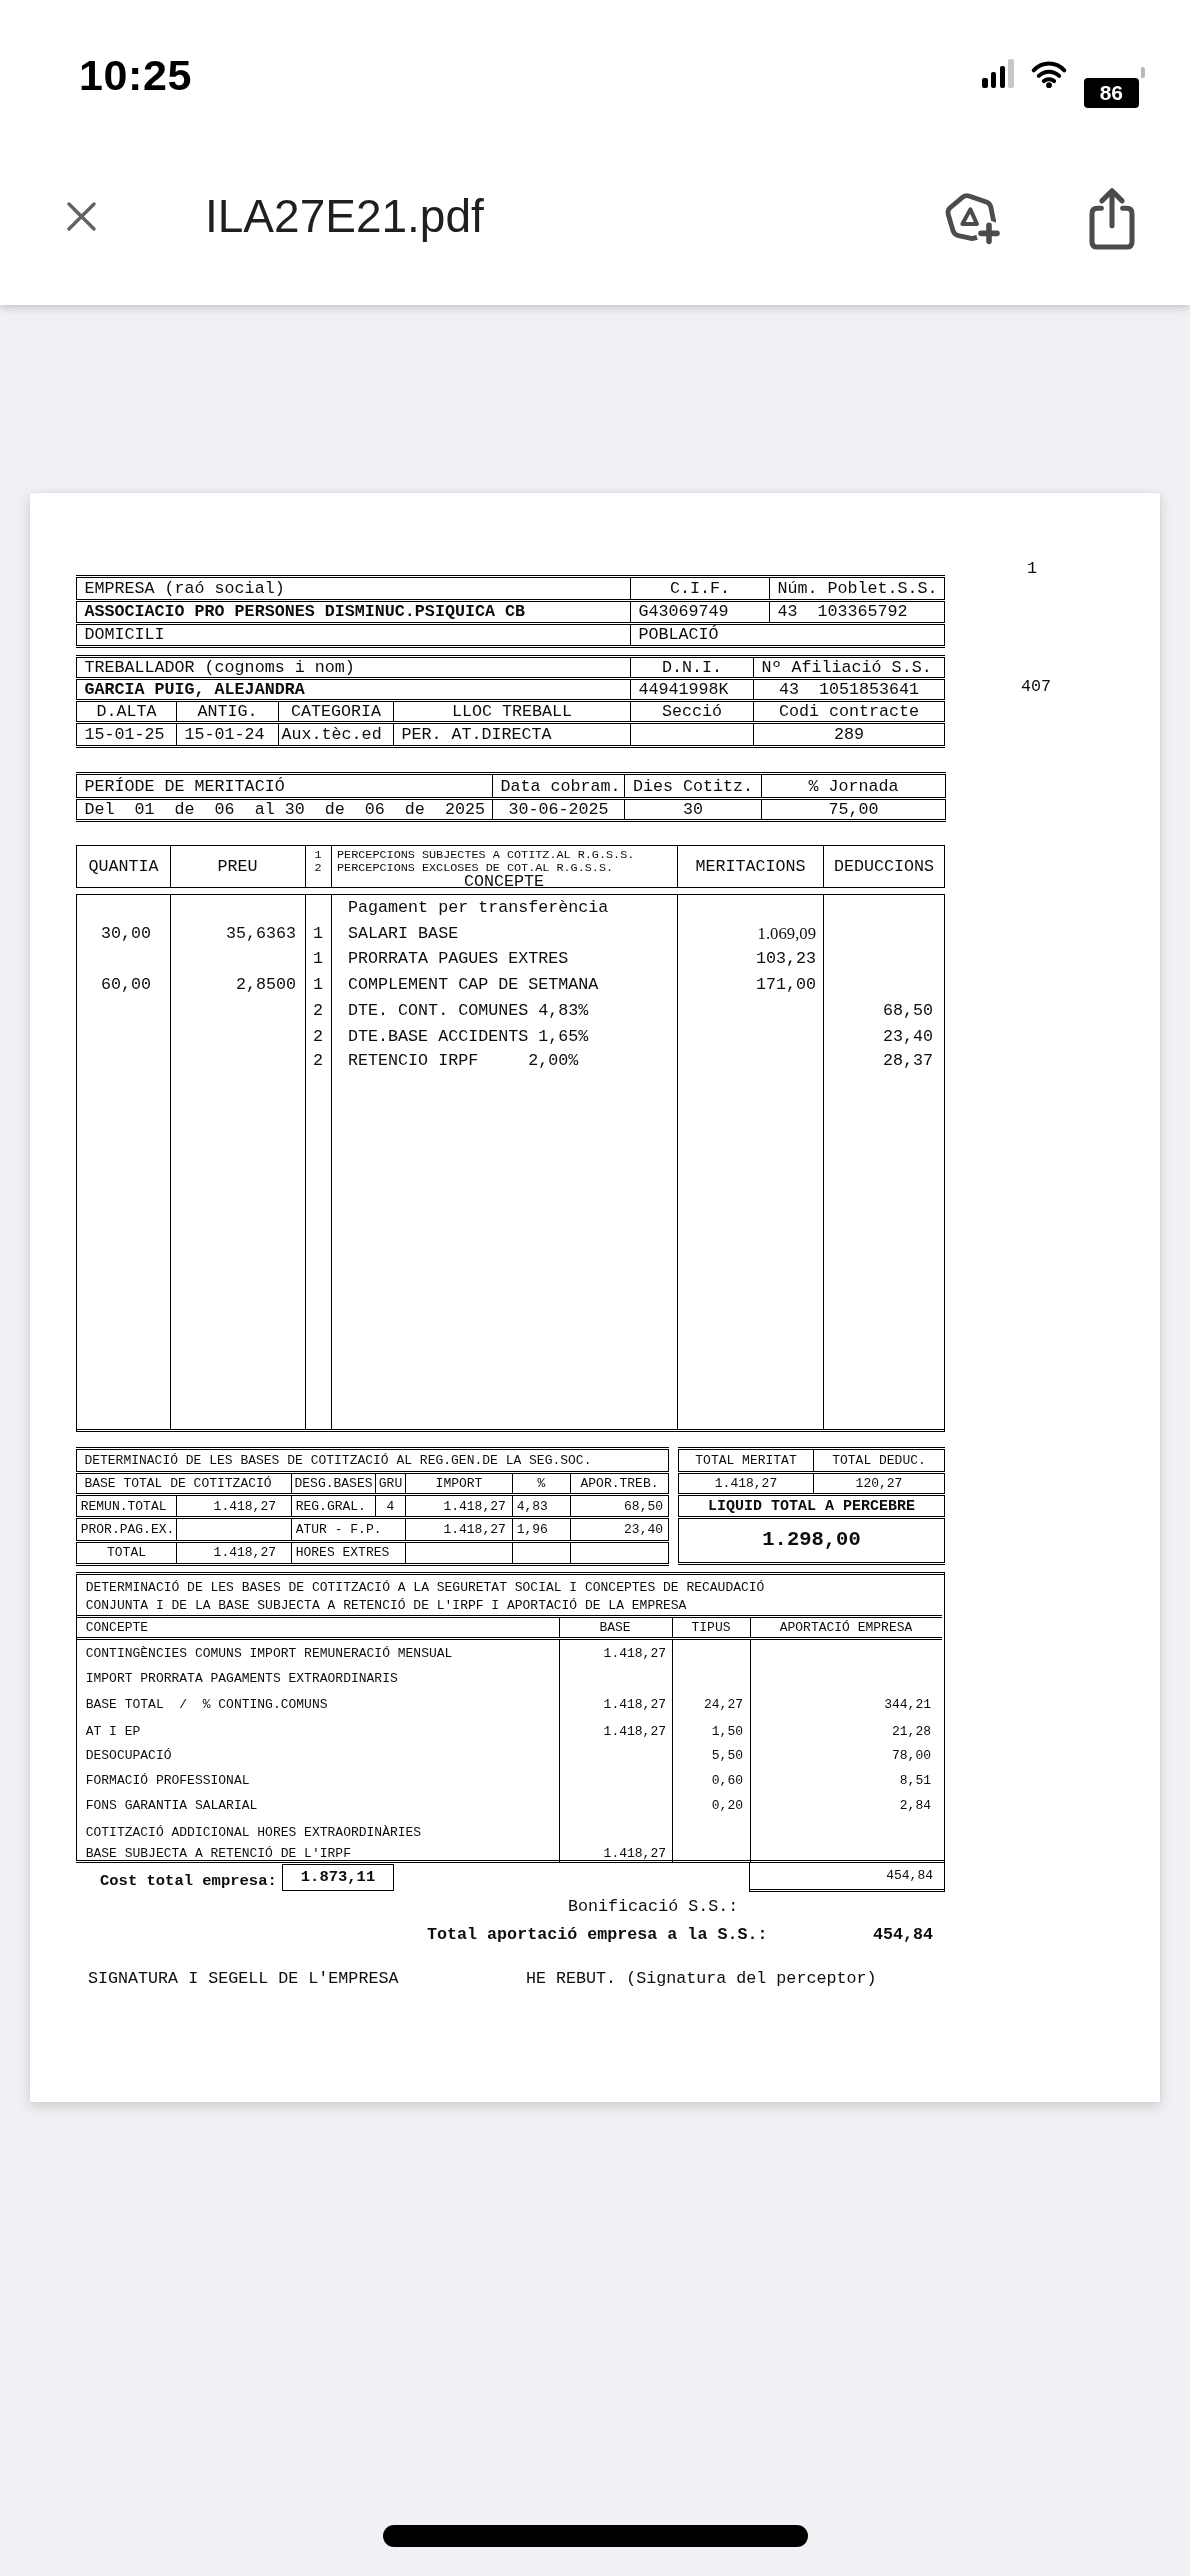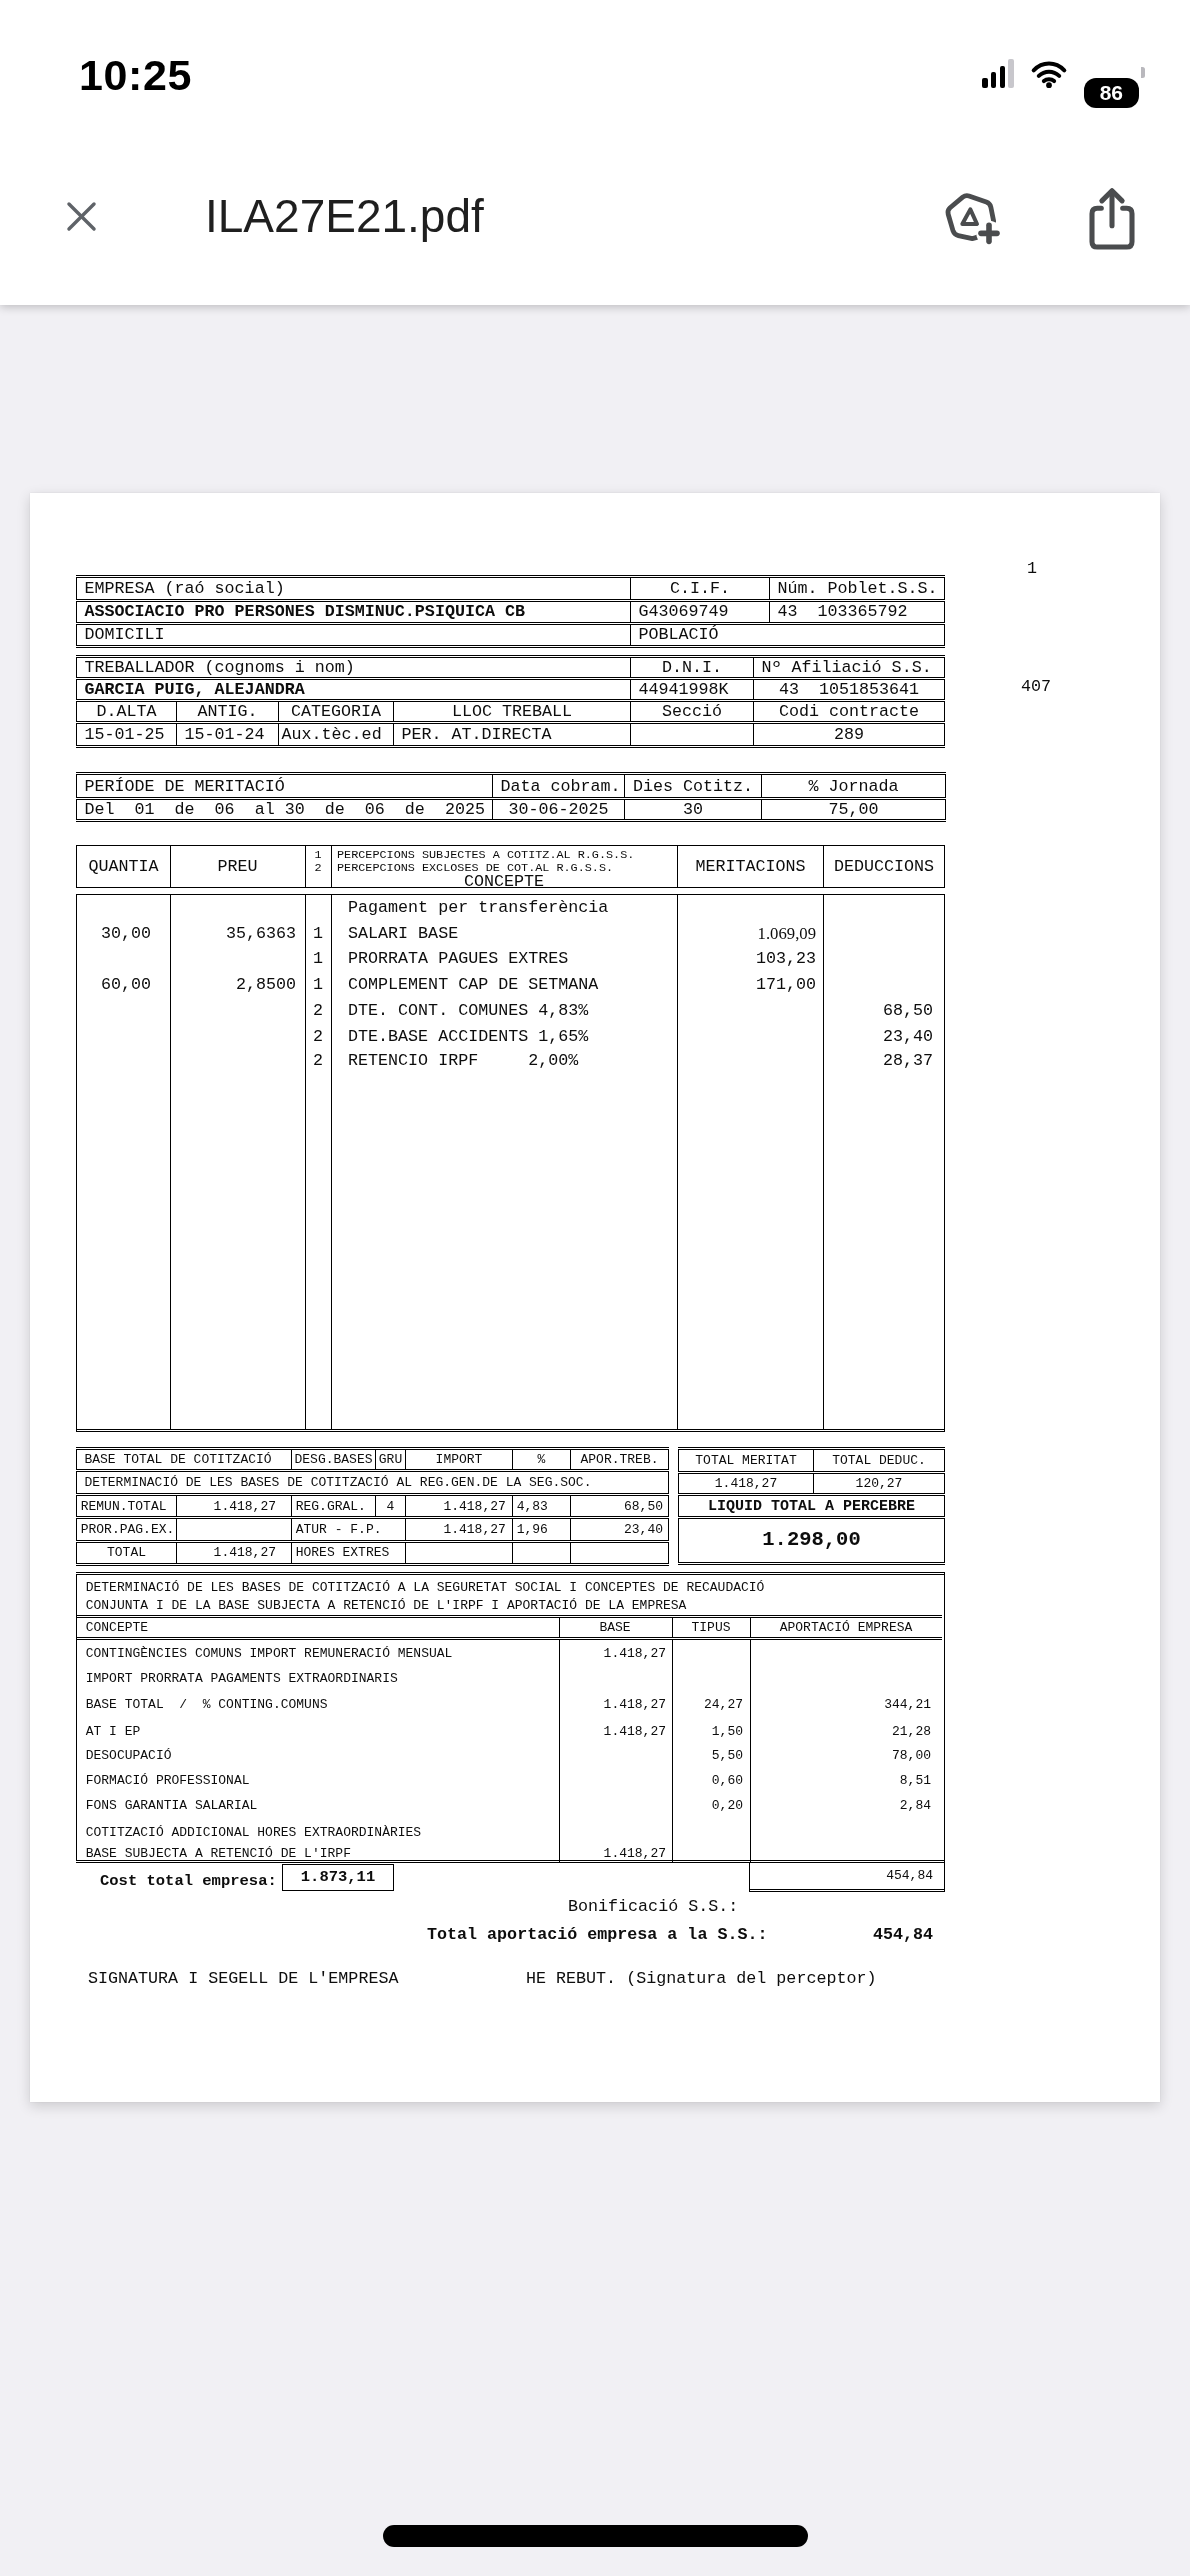--- a/index.html
+++ b/index.html
@@ -9,21 +9,21 @@
   }
   
   .app-chrome{position:absolute;left:0;top:0;width:1190px;height:305px;background:#ffffff;
     box-shadow:0 2.5px 8.7px rgba(0,0,0,0.22);}
   .status-time{position:absolute;left:79px;top:51px;width:149px;height:42px;
     font-size:43px;font-weight:700;color:#000;letter-spacing:0.6px;}
   .status-icons{position:absolute;right:45px;top:55px;height:35px;display:flex;align-items:center;gap:16px;}
   .sig{display:flex;align-items:flex-end;gap:3.1px;height:30px;}
   .sig i{display:block;width:5.6px;border-radius:1.9px;background:#000;}
   .sig i.off{background:#c8c7cc;}
-  .batt{position:relative;width:55px;height:30px;background:#000;border-radius:12px;
+  .batt{position:relative;width:55px;height:30px;background:#000;border-radius:4px;
     color:#fff;font-size:21px;font-weight:700;display:flex;align-items:center;justify-content:center;margin-top:40px;}
   .batt-tip{width:4.3px;height:11px;background:#b9b8bd;border-radius:0 2.5px 2.5px 0;margin-left:1.9px;}
   .toolbar-btn{position:absolute;background:none;border:none;padding:0;cursor:pointer;}
   .pdf-title{position:absolute;left:205px;top:189px;width:558px;height:57px;
     font-size:46px;color:#1f1f1f;white-space:nowrap;}
   
   .pdf-viewport{position:absolute;left:0;top:305px;width:1190px;height:2271px;}
   .pdf-page{position:absolute;left:30px;top:188px;width:1130px;height:1609px;background:#fff;
     box-shadow:0 3.7px 12.4px rgba(0,0,0,0.16),0 0 1.2px rgba(0,0,0,0.10);}
   .doc, .doc td{font-family:"Liberation Mono","DejaVu Sans Mono",monospace;color:#0d0d0d;}
@@ -278,30 +278,30 @@
     <colgroup>
           <col style="width:100px">
           <col style="width:115px">
           <col style="width:84px">
           <col style="width:30px">
           <col style="width:107px">
           <col style="width:58px">
           <col style="width:98px">
         </colgroup>
     <tbody>
-          <tr style="height:22px">
+          <tr style="height:24px">
+      <td colspan="7" class="sm">DETERMINACIÓ DE LES BASES DE COTITZACIÓ AL REG.GEN.DE LA SEG.SOC.</td>
+    </tr>
+    <tr style="height:22px">
       <td colspan="2" class="sm">BASE TOTAL DE COTITZACIÓ</td>
       <td class="sm ca" style="padding:0 1.2px;">DESG.BASES</td>
       <td class="sm ca" style="padding:0 1.2px;">GRU</td>
       <td class="sm ca">IMPORT</td>
       <td class="sm ca">%</td>
       <td class="sm ca" style="padding:0 1.2px;">APOR.TREB.</td>
-    </tr>
-    <tr style="height:24px">
-      <td colspan="7" class="sm">DETERMINACIÓ DE LES BASES DE COTITZACIÓ AL REG.GEN.DE LA SEG.SOC.</td>
     </tr>
     <tr style="height:23px">
       <td class="sm" style="padding:0 3.7px;">REMUN.TOTAL</td>
       <td class="sm ra" style="padding:0 15px 0 3.7px;">1.418,27</td>
       <td class="sm" style="padding:0 3.7px;">REG.GRAL.</td>
       <td class="sm ca" style="padding:0 1.2px;">4</td>
       <td class="sm ra" style="padding:0 6.2px;">1.418,27</td>
       <td class="sm" style="padding:0 3.7px;">4,83</td>
       <td class="sm ra" style="padding:0 5px;">68,50</td>
     </tr>

